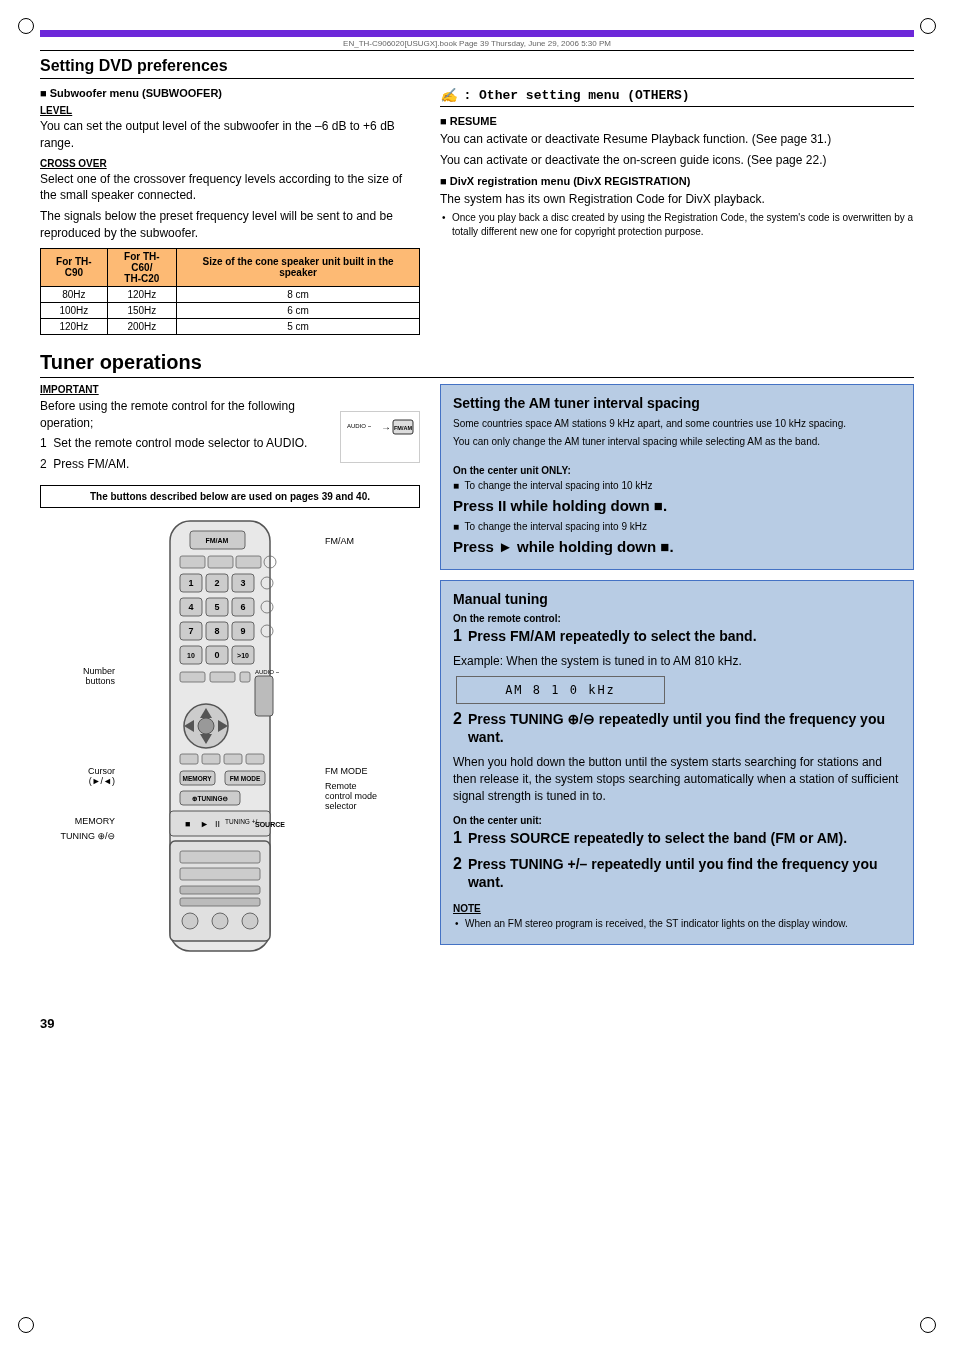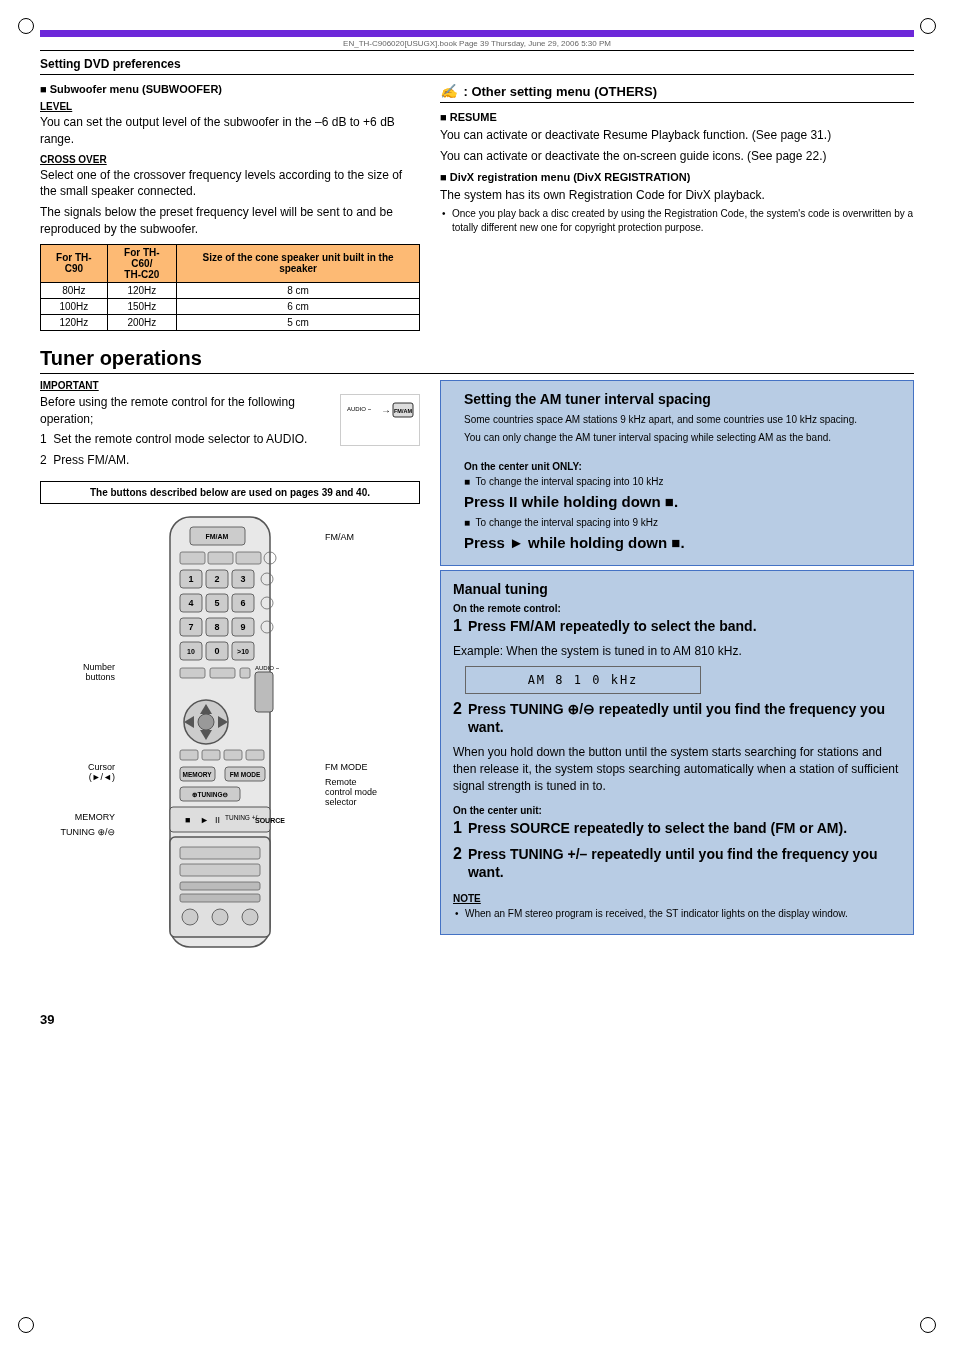--- a/index.html
+++ b/index.html
@@ -35,21 +35,21 @@
       font-size: 8px;
       color: #666;
       text-align: center;
       margin-bottom: 6px;
       border-top: 7px solid #6d28d9;
       border-bottom: 1px solid #000;
       padding: 2px 0;
     }
 
     .section-title {
-      font-size: 12px;
+      font-size: 16px;
       font-weight: bold;
       border-bottom: 1.5px solid #000;
       padding-bottom: 3px;
       margin-bottom: 8px;
     }
 
     .two-col {
       display: flex;
       gap: 20px;
     }
@@ -110,21 +110,21 @@
     .important-label {
       font-size: 10px;
       font-weight: bold;
       text-decoration: underline;
       margin-bottom: 3px;
     }
 
     .important-box {
       display: flex;
       gap: 10px;
-      align-items: flex-start;
+      align-items: center;
       margin-bottom: 8px;
     }
     .important-text {
       flex: 1;
       font-size: 10px;
       line-height: 1.4;
     }
     .remote-diagram {
       width: 80px;
       flex-shrink: 0;
@@ -140,22 +140,22 @@
       font-size: 10px;
       font-weight: bold;
       text-align: center;
       margin-bottom: 8px;
     }
 
     
     .highlight-box {
       background: #b8cce4;
       border: 1px solid #4472c4;
-      padding: 10px 23px;
-      margin-bottom: 4px;
+      padding: 10px 12px;
+      margin-bottom: 10px;
     }
     .highlight-box .box-title {
       font-size: 14px;
       font-weight: bold;
       margin-bottom: 6px;
     }
     .highlight-box p {
       font-size: 10px;
       line-height: 1.4;
     }
@@ -191,26 +191,26 @@
     .step-text-large {
       font-size: 14px;
       font-weight: bold;
       line-height: 1.3;
       margin-bottom: 4px;
     }
 
     .display-box {
       border: 1.5px solid #666;
       padding: 6px 12px;
-      margin: 6px 12px;
+      margin: 6px 3px;
       font-size: 12px;
       font-family: monospace;
       letter-spacing: 2px;
       text-align: center;
-      width: 236px;
+      width: 209px;
     }
 
     .note-label {
       font-size: 10px;
       font-weight: bold;
       text-decoration: underline;
       margin-top: 8px;
       margin-bottom: 3px;
     }
 
@@ -295,21 +295,21 @@
             <td>200Hz</td>
             <td>5 cm</td>
           </tr>
         </tbody>
       </table>
     </div>
 
     <div class="right-col">
       <div style="display:flex; align-items:center; gap:6px; border-bottom:1.5px solid #000; padding-bottom:3px; margin-bottom:8px;">
         <span class="section-icon">✍</span>
-        <span style="font-size:13px; font-weight:bold;">: Other setting menu (OTHERS)</span>
+        <span style="font-size:13px; font-weight:bold;font-family:Liberation Mono, monospace;">: Other setting menu (OTHERS)</span>
       </div>
 
       <div class="subsection-title square">RESUME</div>
       <p>You can activate or deactivate Resume Playback function. (See page 31.)</p>
 
       <p>You can activate or deactivate the on-screen guide icons. (See page 22.)</p>
 
       <div class="subsection-title square" style="margin-top:6px;">DivX registration menu (DivX REGISTRATION)</div>
       <p>The system has its own Registration Code for DivX playback.</p>
       <div class="bullet-item">Once you play back a disc created by using the Registration Code, the system's code is overwritten by a totally different new one for copyright protection purpose.</div>

